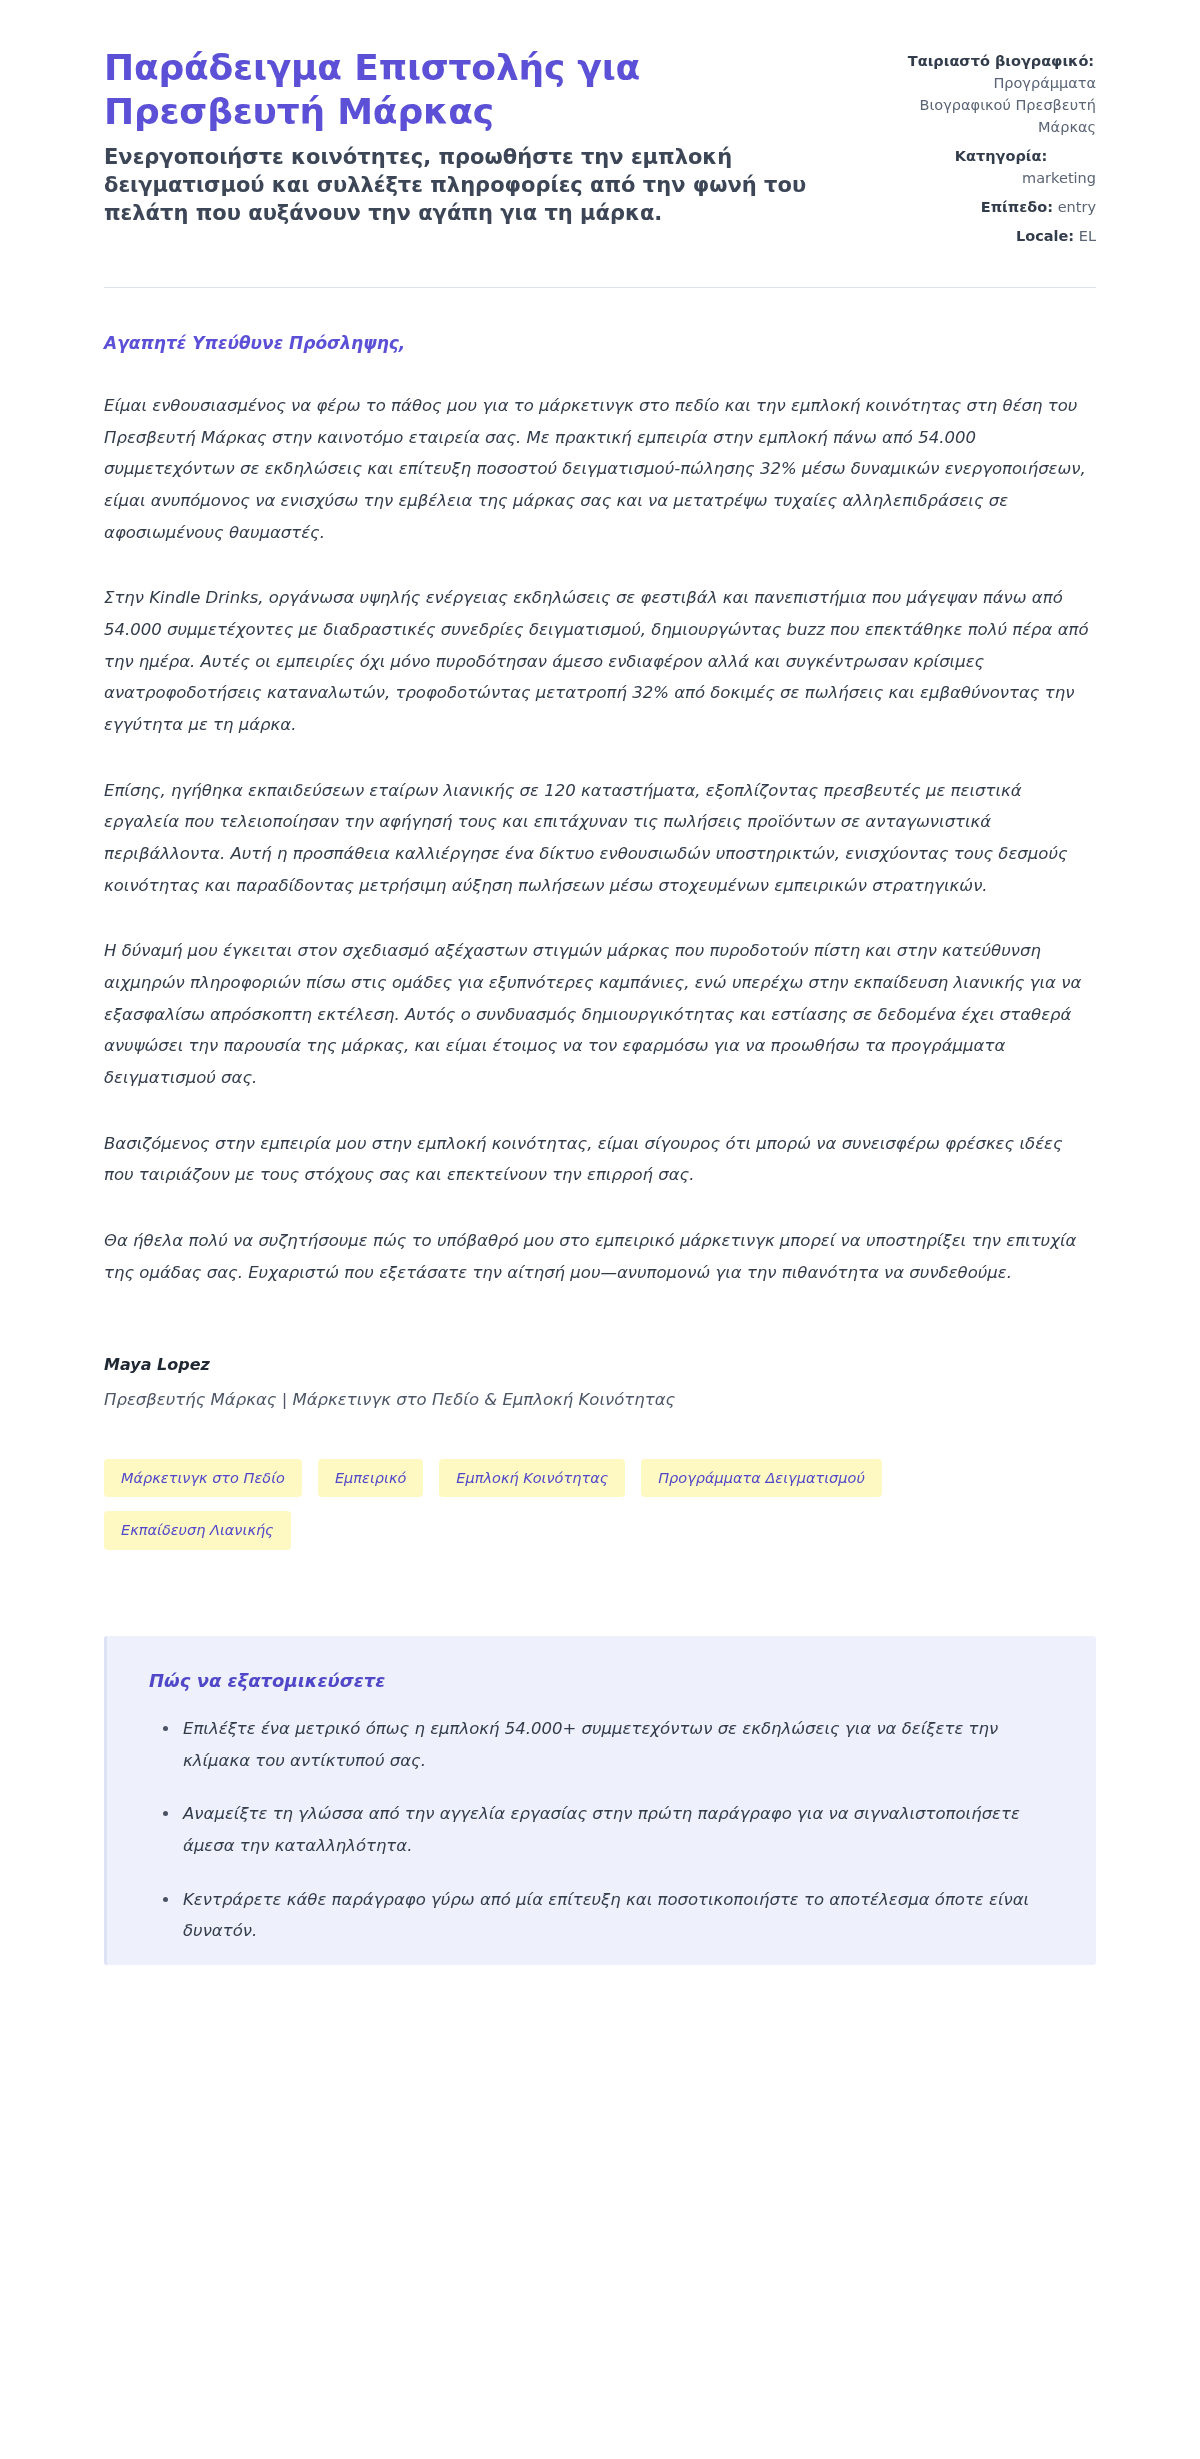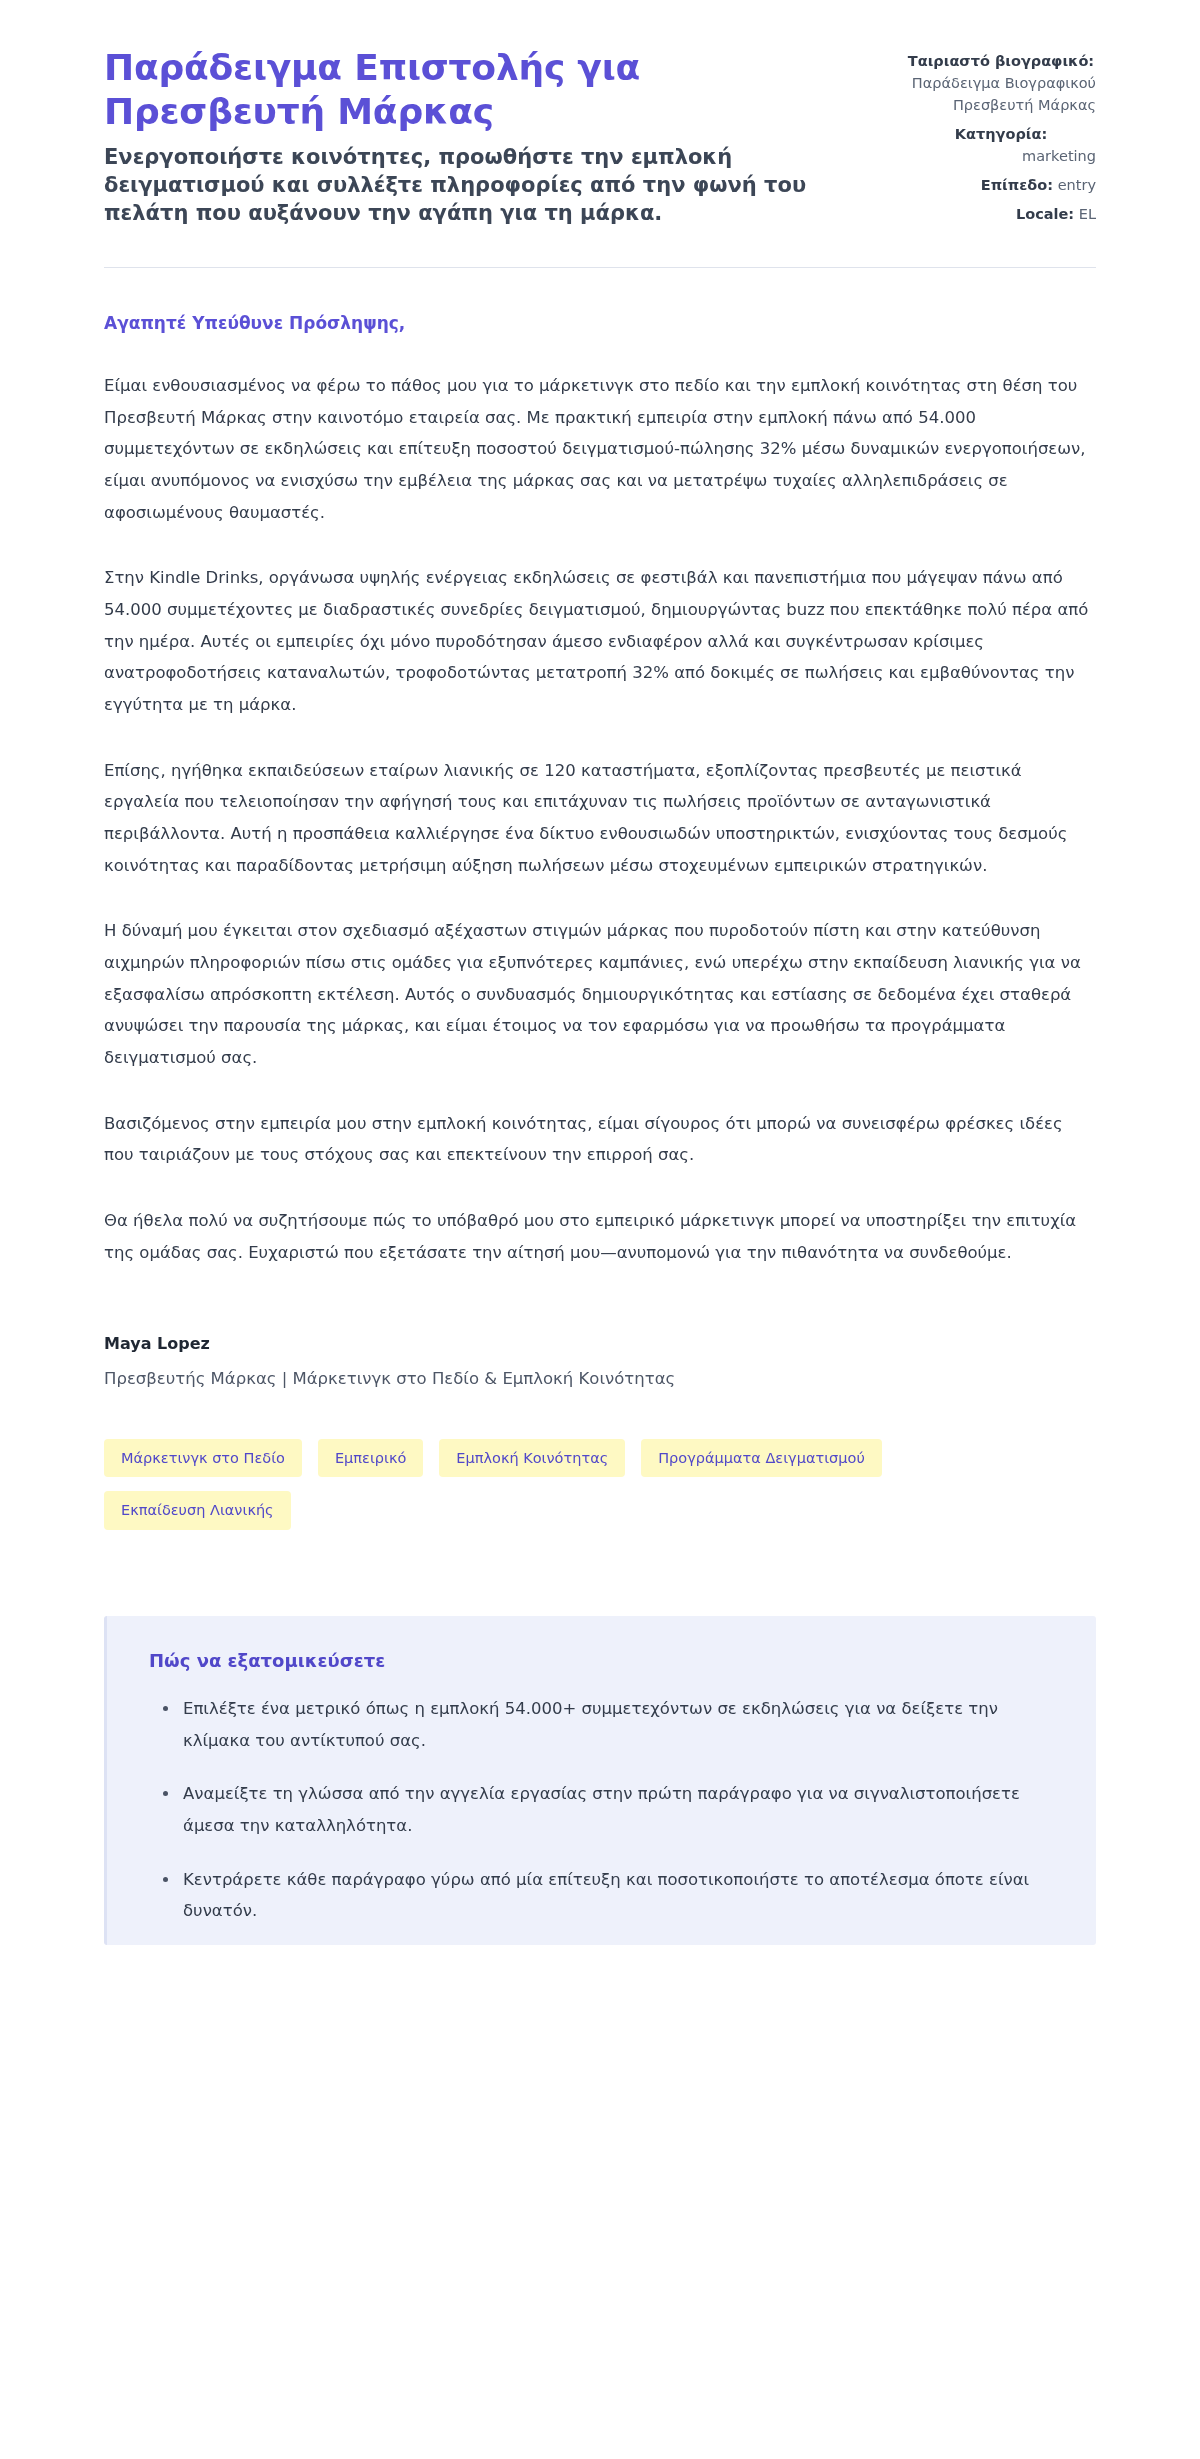--- a/index.html
+++ b/index.html
@@ -74,20 +74,21 @@
 
   .header-rule {
     border: 0;
     border-top: 1px solid #dfe3ec;
     margin: 40px 0 0 0;
   }
 
   
   .letter {
     padding-top: 44px;
+    font-style: italic;
   }
   .salutation {
     margin: 0 0 34px 0;
     font-size: 17px;
     font-weight: 700;
     color: #5b50d6;
     line-height: 1.4;
   }
   .letter p.para {
     margin: 0 0 34px 0;
@@ -177,21 +178,21 @@
 
   <header class="doc-header">
     <div class="header-left">
       <h1 class="doc-title">Παράδειγμα Επιστολής για Πρεσβευτή Μάρκας</h1>
       <p class="doc-subtitle">Ενεργοποιήστε κοινότητες, προωθήστε την εμπλοκή δειγματισμού και συλλέξτε πληροφορίες από την φωνή του πελάτη που αυξάνουν την αγάπη για τη μάρκα.</p>
     </div>
 
     <aside class="header-meta">
       <div class="meta-row meta-stack">
         <span class="meta-label">Ταιριαστό βιογραφικό:</span>
-        <span class="meta-value">Παράδειγμα Βιογραφικού Πρεσβευτή Μάρκας</span>
+        <span class="meta-value">Προγράμματα Βιογραφικού Πρεσβευτή Μάρκας</span>
       </div>
       <div class="meta-row meta-stack">
         <span class="meta-label">Κατηγορία:</span>
         <span class="meta-value">marketing</span>
       </div>
       <div class="meta-row">
         <span class="meta-label">Επίπεδο:</span>
         <span class="meta-value">entry</span>
       </div>
       <div class="meta-row">

